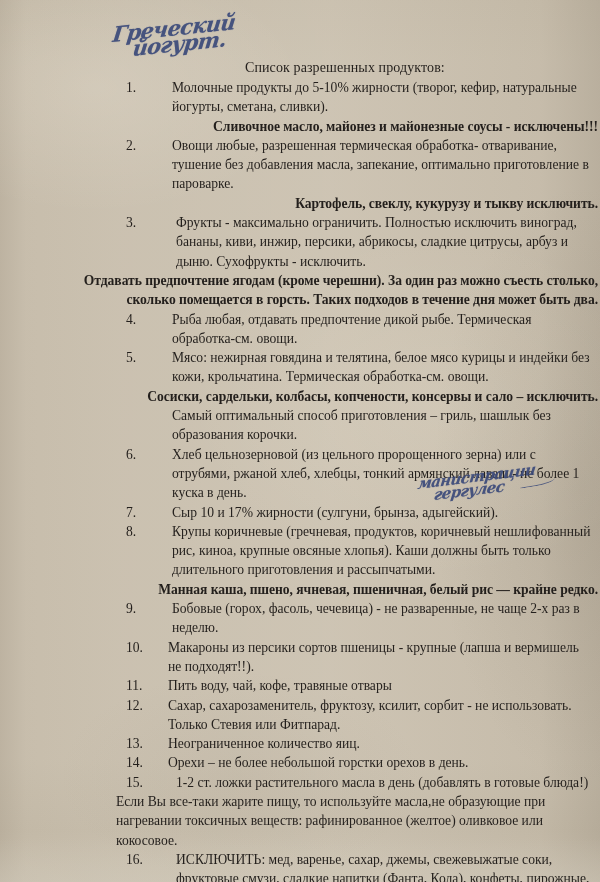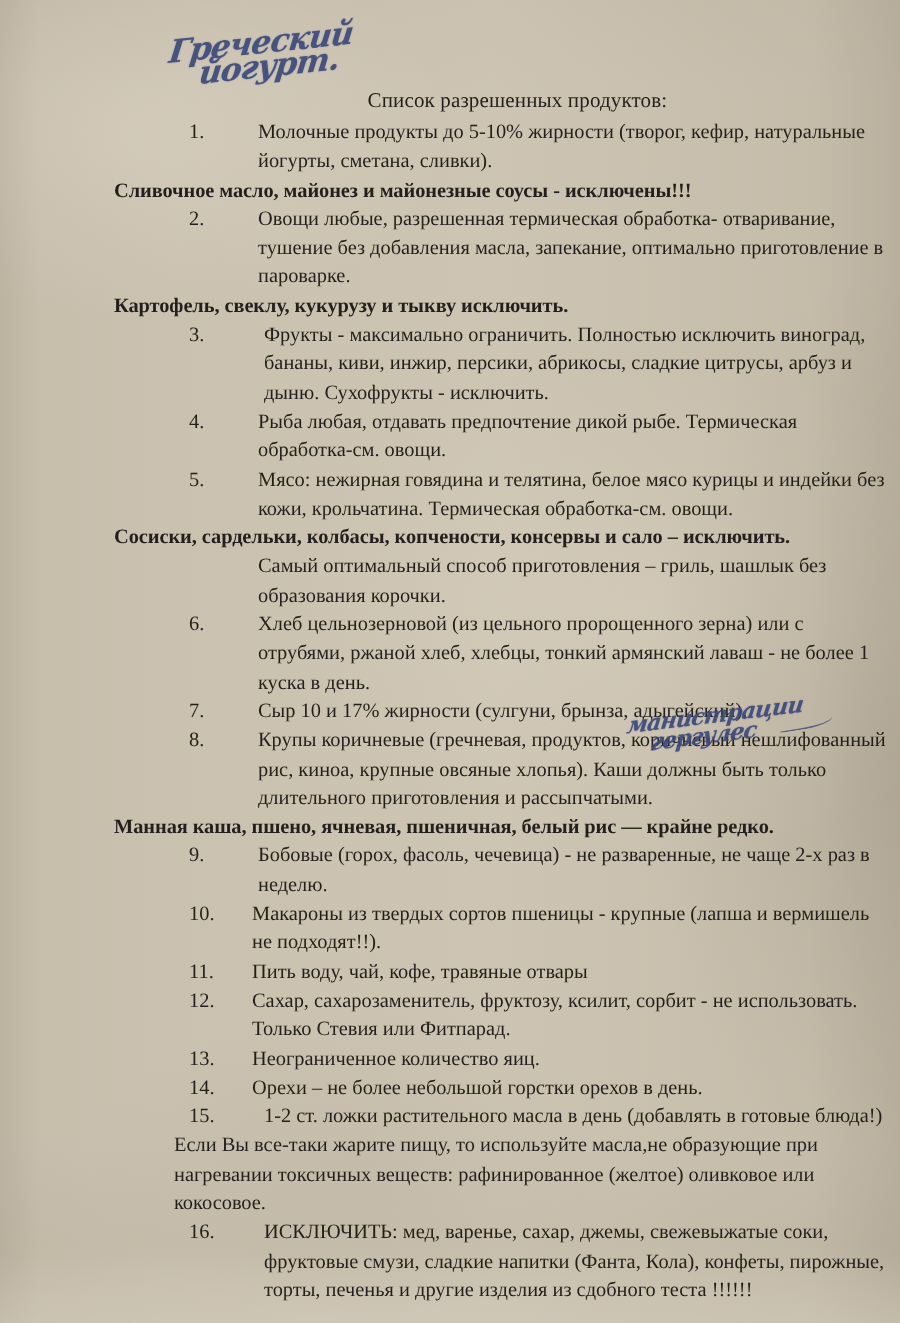--- a/index.html
+++ b/index.html
@@ -117,22 +117,23 @@
   .cont {
     padding-left: 172px;
     padding-right: 6px;
   }
   .cont.wide  { padding-left: 116px; }
 
   
   .bold-note {
     font-weight: bold;
     padding-left: 76px;
-    padding-right: 12px;
+    padding-right: 2px;
     letter-spacing: -0.05px;
+    text-align: right;
   }
 
   
   .clip {
     white-space: nowrap;
     overflow: hidden;
   }
 
   
   .hand {
@@ -208,20 +209,21 @@
       <span class="txt">Овощи любые, разрешенная термическая обработка- отваривание, тушение без добавления масла, запекание, оптимально приготовление в пароварке.</span>
     </div>
 
     <div class="blk bold-note">Картофель, свеклу, кукурузу и тыкву исключить.</div>
 
     <div class="blk li wide">
       <span class="num">3.</span>
       <span class="txt">Фрукты - максимально ограничить. Полностью исключить виноград, бананы, киви, инжир, персики, абрикосы, сладкие цитрусы, арбуз и дыню. Сухофрукты - исключить.</span>
     </div>
 
+    <div class="blk bold-note">Отдавать предпочтение ягодам (кроме черешни). За один раз можно съесть столько, сколько помещается в горсть. Таких подходов в течение дня может быть два.</div>
 
     <div class="blk li">
       <span class="num">4.</span>
       <span class="txt">Рыба любая, отдавать предпочтение дикой рыбе. Термическая обработка-см. овощи.</span>
     </div>
 
     <div class="blk li">
       <span class="num">5.</span>
       <span class="txt">Мясо: нежирная говядина и телятина, белое мясо курицы и индейки без кожи, крольчатина. Термическая обработка-см. овощи.</span>
     </div>
@@ -246,21 +248,21 @@
 
     <div class="blk bold-note">Манная каша, пшено, ячневая, пшеничная, белый рис — крайне редко.</div>
 
     <div class="blk li">
       <span class="num">9.</span>
       <span class="txt">Бобовые (горох, фасоль, чечевица) - не разваренные, не чаще 2-х раз в неделю.</span>
     </div>
 
     <div class="blk li tight">
       <span class="num">10.</span>
-      <span class="txt">Макароны из твердых сортов пшеницы - крупные (лапша и вермишель не подходят!!).</span>
+      <span class="txt">Макароны из персики сортов пшеницы - крупные (лапша и вермишель не подходят!!).</span>
     </div>
 
     <div class="blk li tight">
       <span class="num">11.</span>
       <span class="txt">Пить воду, чай, кофе, травяные отвары</span>
     </div>
 
     <div class="blk li tight">
       <span class="num">12.</span>
       <span class="txt">Сахар, сахарозаменитель, фруктозу, ксилит, сорбит - не использовать. Только Стевия или Фитпарад.</span>

